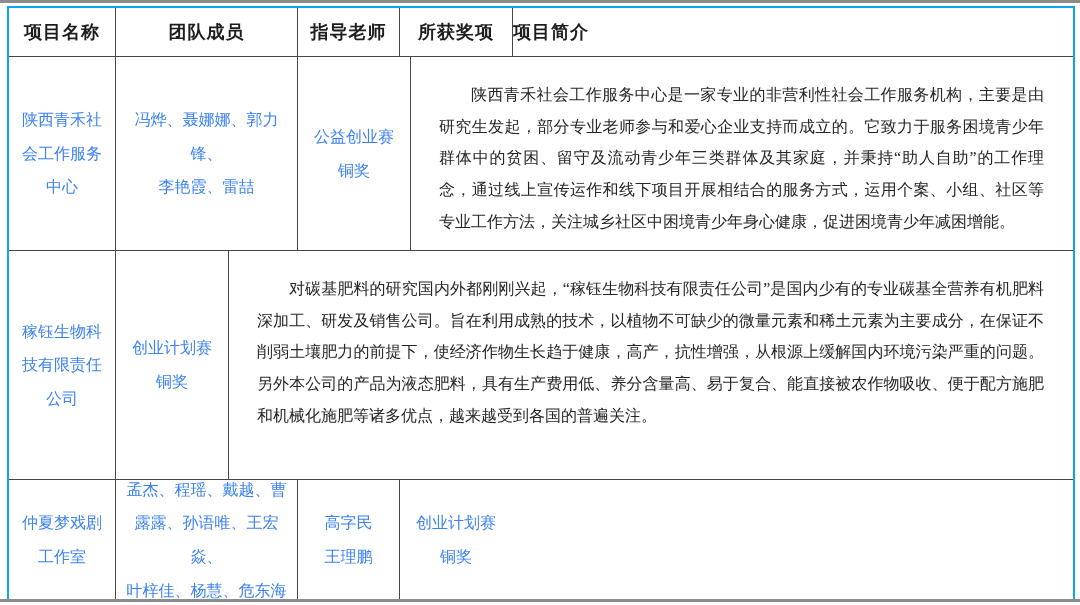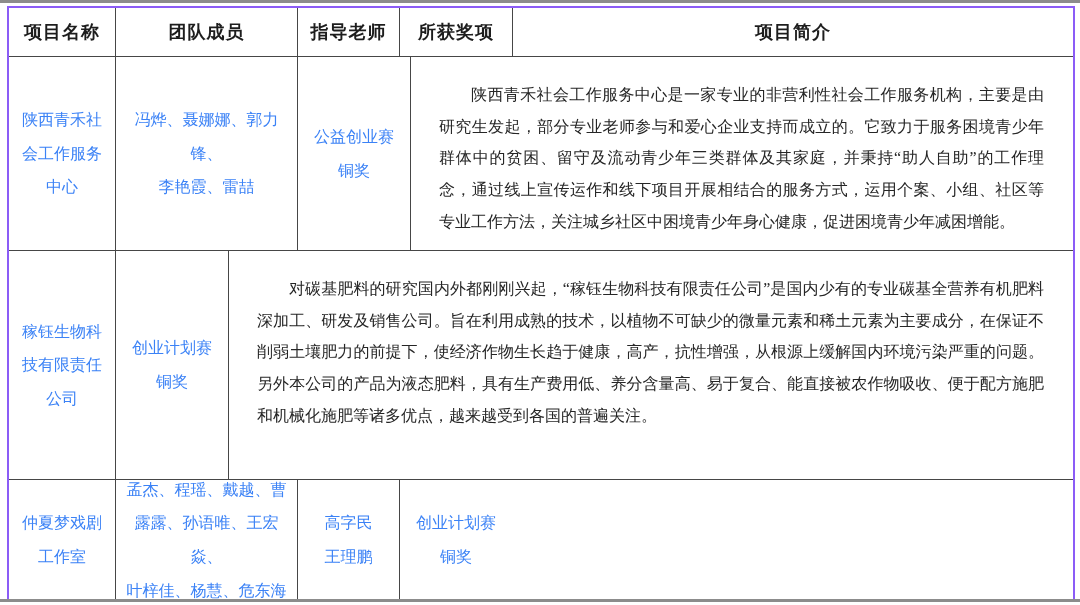--- a/index.html
+++ b/index.html
@@ -6,21 +6,21 @@
   body{
     width:1080px;height:605px;position:relative;background:#ffffff;
     font-family:"Liberation Serif","DejaVu Serif",serif;
     color:#2b2b2b;overflow:hidden;
   }
   .edge-line{position:absolute;left:0;width:1080px;height:3px;background:#8c8c8c;}
   .edge-line.top{top:0;}
   .edge-line.bottom{top:599px;}
   .table{
     position:absolute;left:7px;top:6px;width:1064px;
-    border:2px solid #8b5cf6;background:#fff;
+    border:2px solid #0ea5e9;background:#fff;
     display:flex;flex-direction:column;
   }
   .tr{display:flex;flex-direction:row;width:100%;}
   .tr + .tr{border-top:1px solid #464646;}
   .cell{
     box-sizing:border-box;flex:0 0 auto;
     display:flex;align-items:center;justify-content:center;
     text-align:center;overflow:hidden;
   }
   .cell + .cell{border-left:1px solid #464646;}
@@ -61,21 +61,21 @@
     <div class="cell c2">
         <span>团队成员</span>
       </div>
     <div class="cell c3">
         <span>指导老师</span>
       </div>
     <div class="cell c4">
         <span>所获奖项</span>
       </div>
     <div class="cell c5" style="align-items:center;justify-content:center;">
-        <span style="width:100%;text-align:center;font-weight:bold;">项目简介</span>
+        <span style="width:100%;font-weight:bold;">项目简介</span>
       </div>
   </div>
 
   <div class="tr h-r1">
     <div class="cell c1">
         <span class="celltext">陕西青禾社
 会工作服务
 中心</span>
       </div>
     <div class="cell c2">

